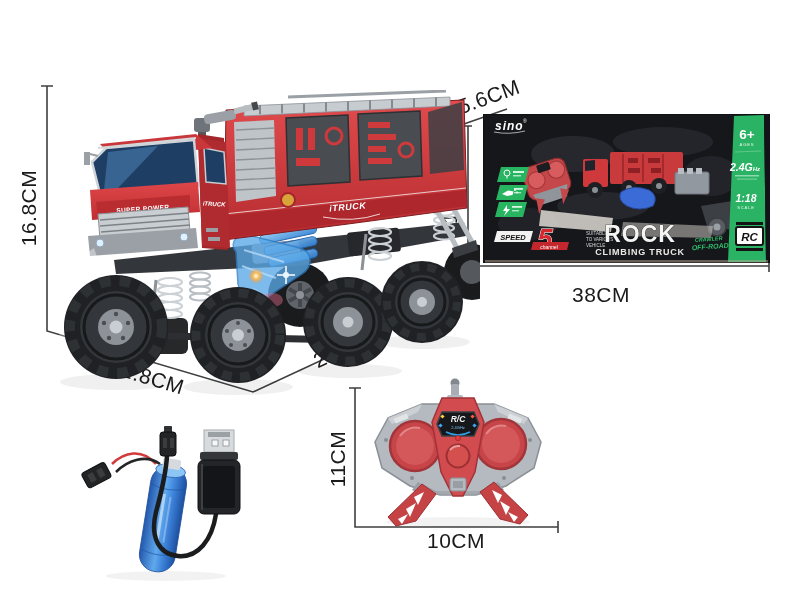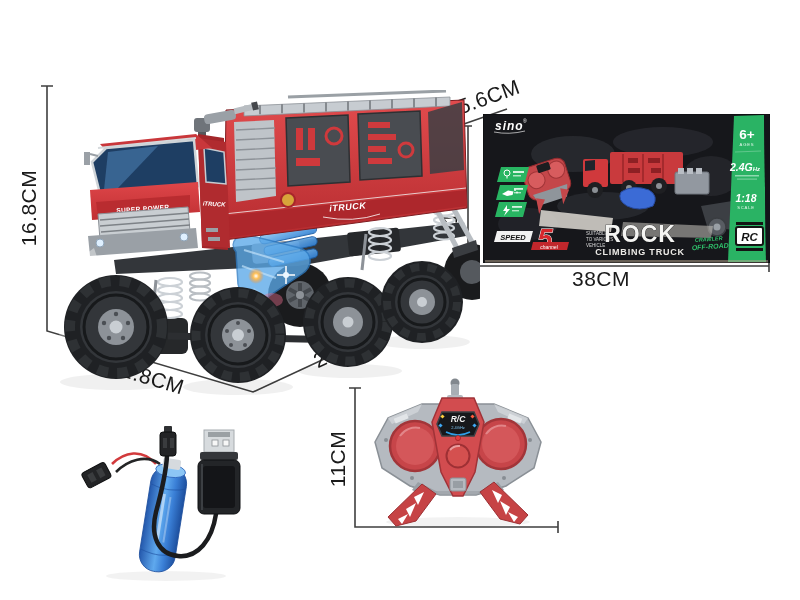--- a/index.html
+++ b/index.html
@@ -24,22 +24,23 @@
 
       <path d="M349,388 L361,388 M355,388 L355,527 L558,527 M558,521 L558,533"></path>
     </g>
   </svg>
 
   <div class="dim-label" style="left:-26px;top:196px;transform:rotate(-90deg)">16.8CM</div>
   <div class="dim-label" style="left:92px;top:365px;transform:rotate(17deg)">12.8CM</div>
   <div class="dim-label" style="left:286px;top:338px;transform:rotate(-25deg)">26CM</div>
   <div class="dim-label" style="left:428px;top:87px;transform:rotate(-20deg)">15.6CM</div>
   <div class="dim-label" style="left:395px;top:183px;transform:rotate(-90deg)">19CM</div>
-  <div class="dim-label" style="left:546px;top:267px">38CM</div>
+  <div class="dim-label" style="left:546px;top:283px">38CM</div>
   <div class="dim-label" style="left:283px;top:447px;transform:rotate(-90deg)">11CM</div>
+  <div class="dim-label" style="left:401px;top:529px">10CM</div>
 
   <svg class="abs" style="left:48px;top:90px" width="432" height="312" viewBox="0 0 432 312">
     <defs>
       <linearGradient id="redG" x1="0" y1="0" x2="0" y2="1">
         <stop offset="0" stop-color="#e14b4d"></stop>
           <stop offset="1" stop-color="#b52b2f"></stop>
       </linearGradient>
       <linearGradient id="cabG" x1="0" y1="0" x2="0" y2="1">
         <stop offset="0" stop-color="#de4649"></stop>
           <stop offset="1" stop-color="#c02f33"></stop>

